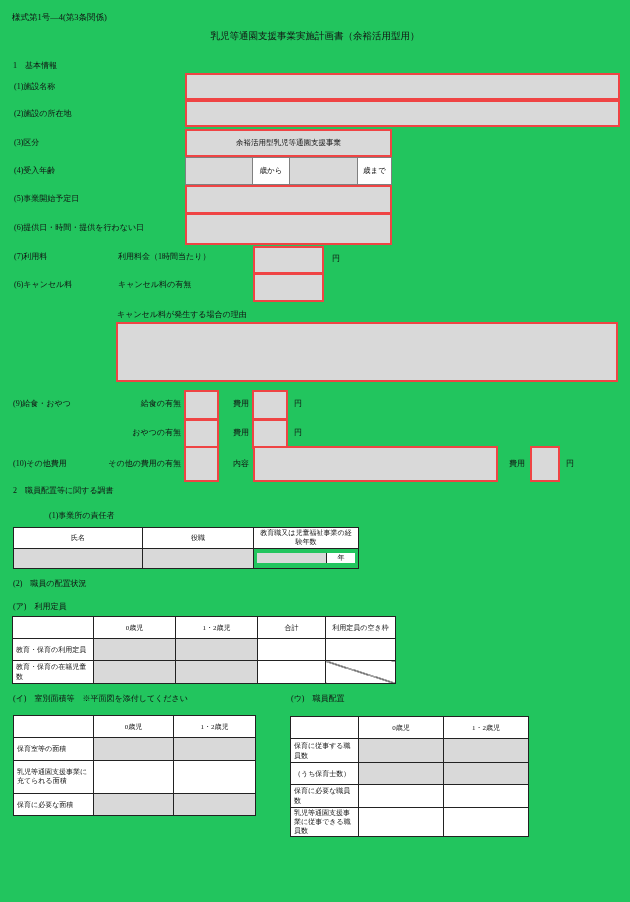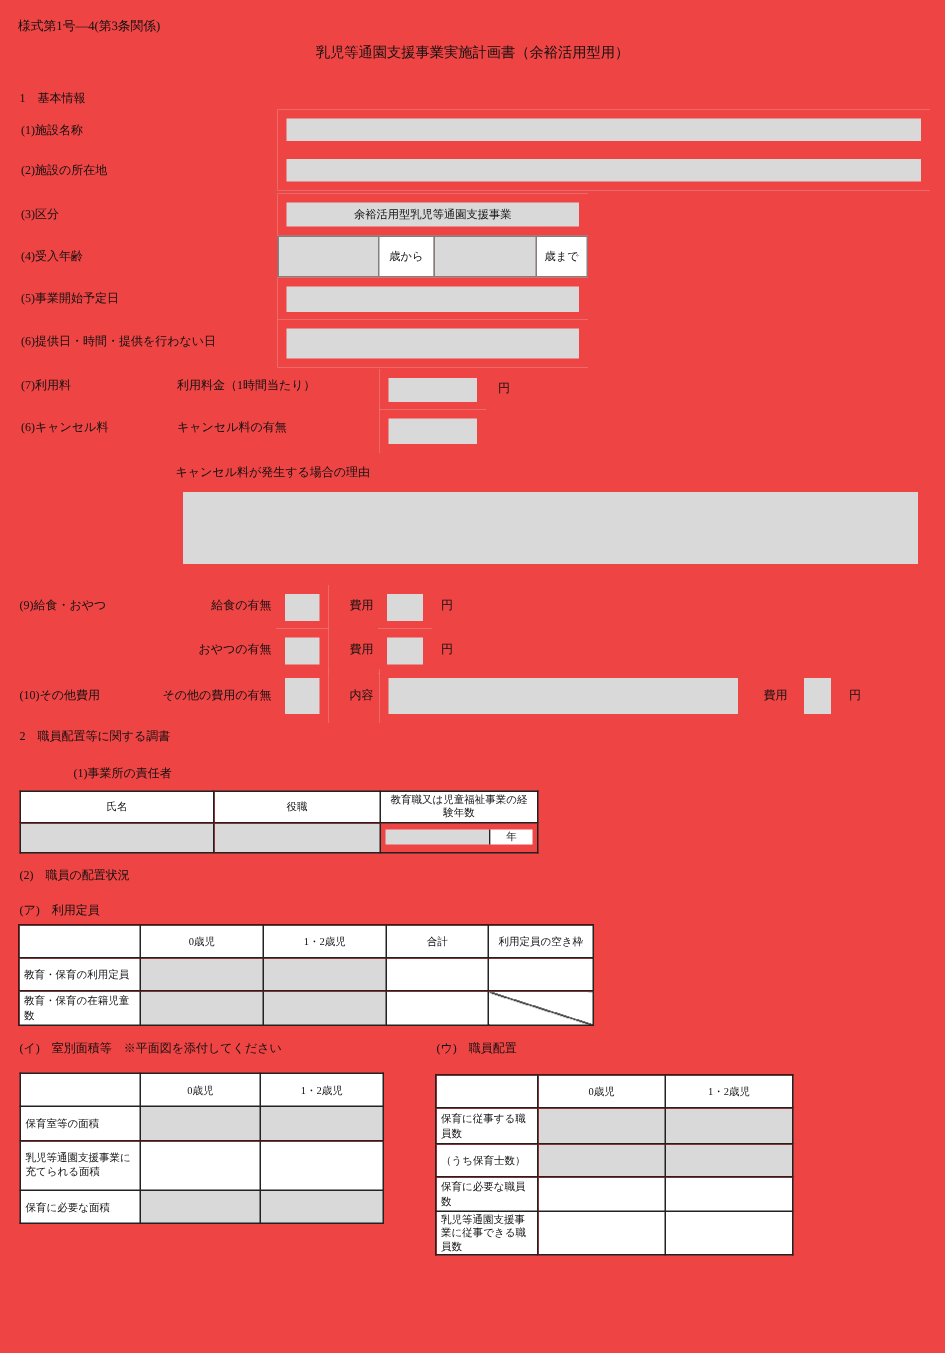--- a/index.html
+++ b/index.html
@@ -1,24 +1,24 @@
 <!DOCTYPE html>
 <html><head>
 <meta charset="utf-8">
 <style>
   html,body{margin:0;padding:0;background:#ffffff;}
   .page{
-    position:relative;width:630px;height:902px;background:#ef4444;
+    position:relative;width:630px;height:902px;background:#22c55e;
     font-family:"Liberation Serif","DejaVu Serif",serif;color:#111;overflow:hidden;
   }
   .t{position:absolute;white-space:nowrap;font-size:8px;line-height:1.15;}
   .title{width:630px;text-align:center;font-size:9.5px;}
   .right{text-align:right;}
   
-  .gbox{position:absolute;background:#d9d9d9;border:6px solid #ef4444;box-sizing:border-box;}
+  .gbox{position:absolute;background:#d9d9d9;border:2px solid #ef4444;box-sizing:border-box;}
   .centered{display:flex;align-items:center;justify-content:center;font-size:7.5px;}
   .band{position:absolute;display:flex;border:1px solid #808080;box-sizing:border-box;}
   .band>div{box-sizing:border-box;height:100%;display:flex;align-items:center;justify-content:center;font-size:7.5px;}
   .band>div+div{border-left:1px solid #808080;}
   .bg{background:#d9d9d9;}
   
   table.tbl{position:absolute;border-collapse:collapse;table-layout:fixed;}
   table.tbl td{border:1px solid #222;box-sizing:border-box;padding:1px 3px;font-size:7px;color:#111;overflow:hidden;}
   td.hd{text-align:center;vertical-align:middle;background:#fff;}
   td.lbl{text-align:left;vertical-align:middle;background:#fff;}

